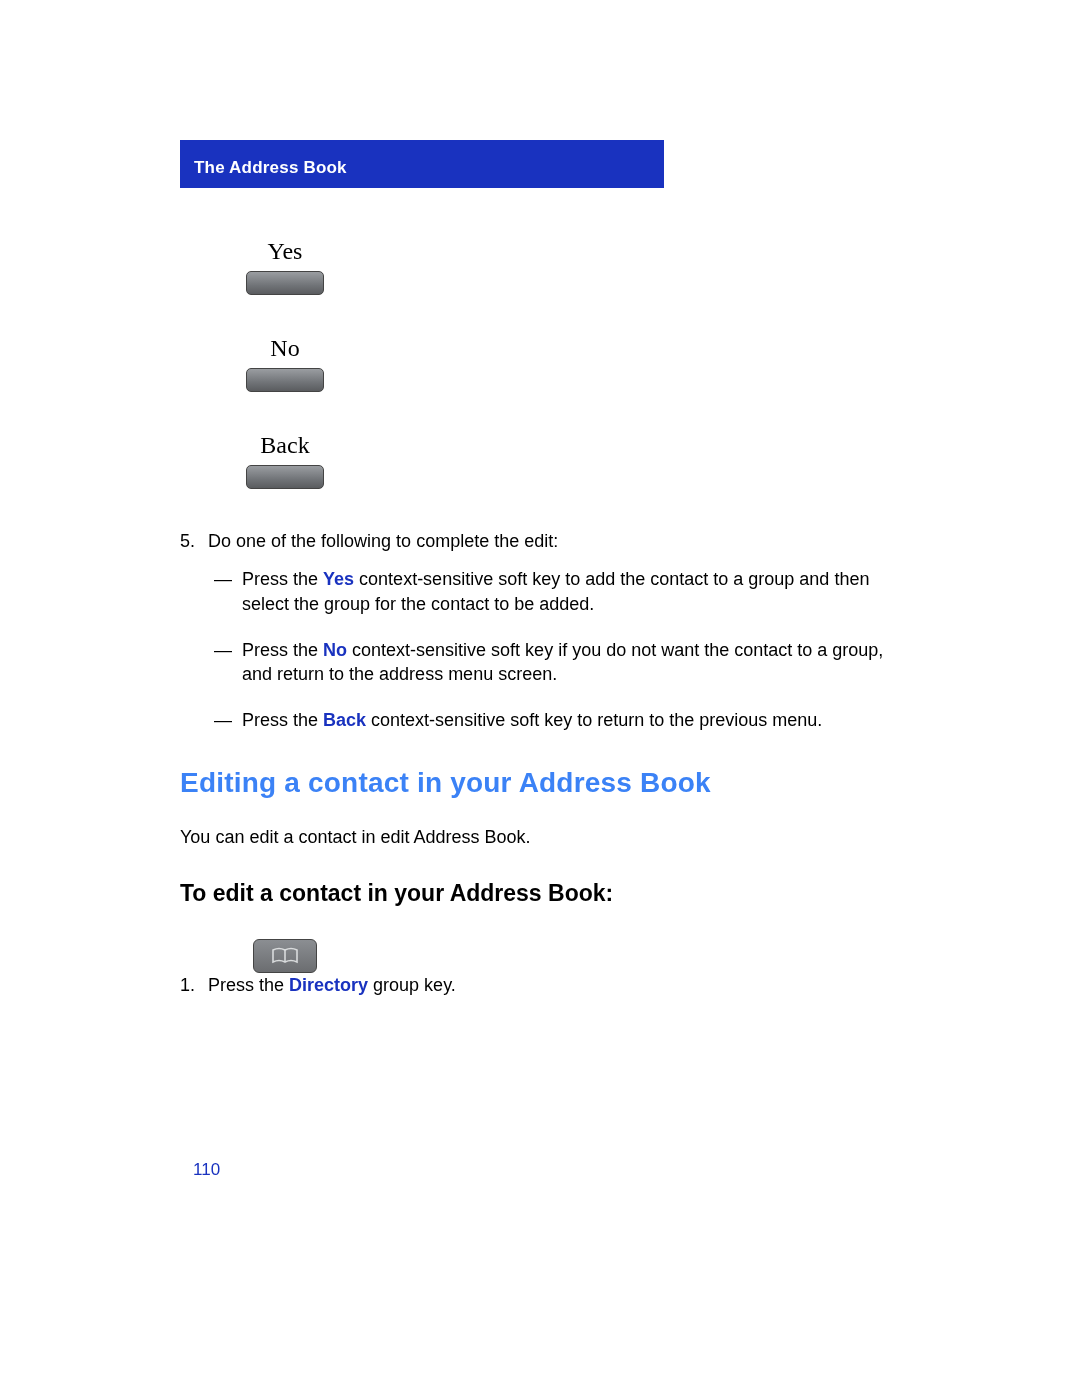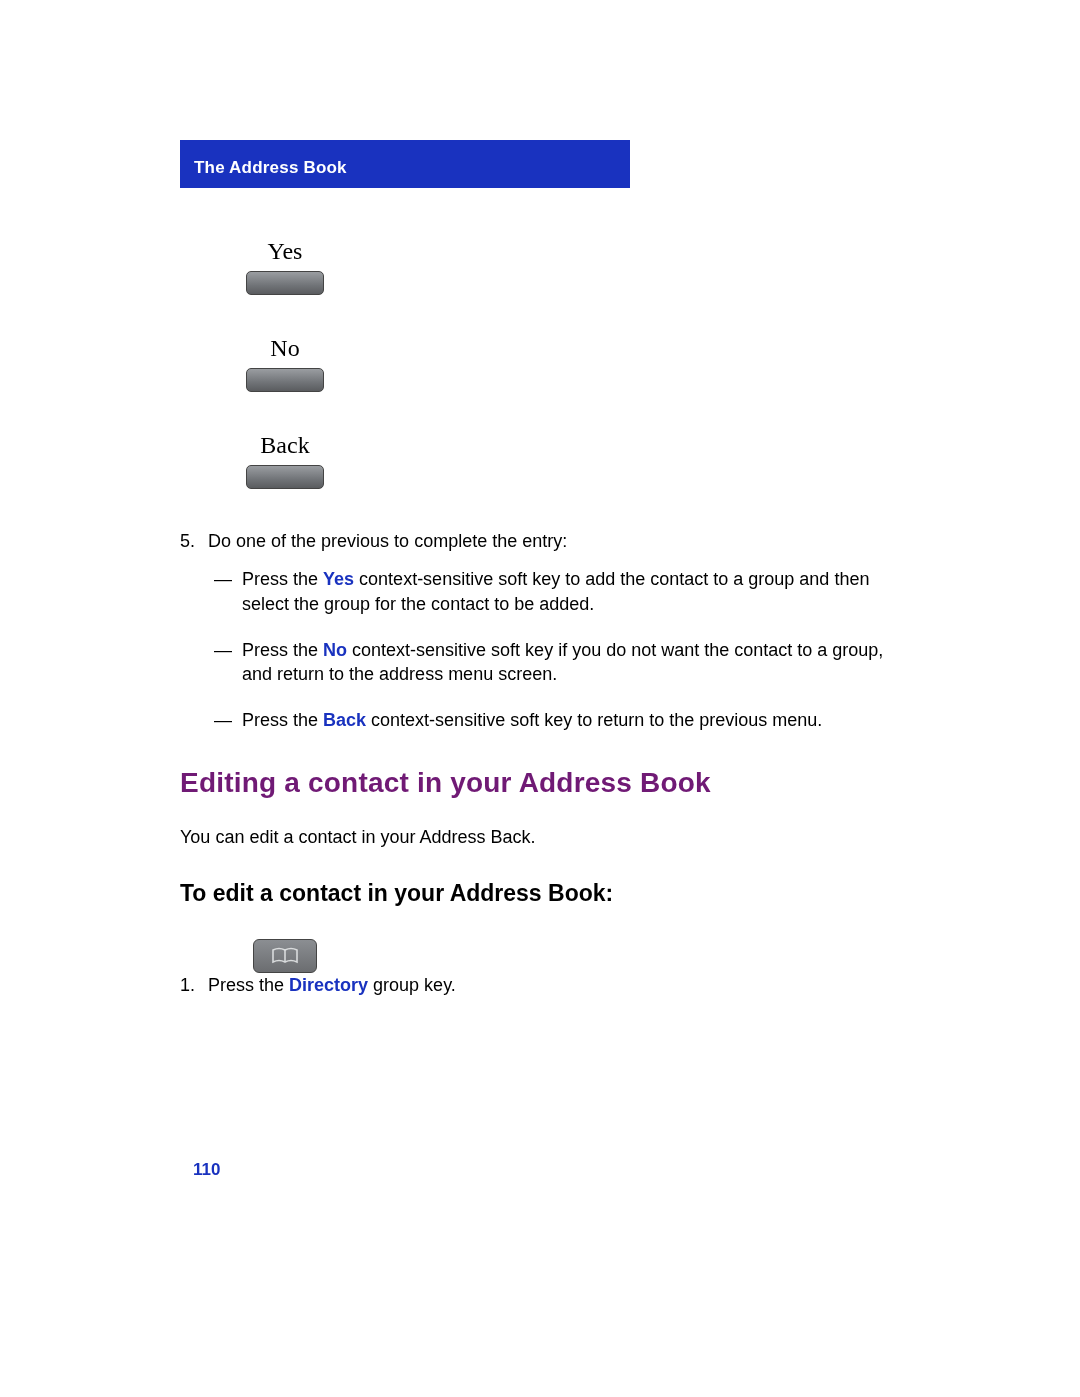--- a/index.html
+++ b/index.html
@@ -16,21 +16,21 @@
     left: 180px;
     top: 140px;
     width: 720px;
   }
   .header-bar {
     background: #1932bf;
     color: #fff;
     font-weight: bold;
     font-size: 17px;
     padding: 18px 14px 10px 14px;
-    width: 450px;
+    width: 484px;
     font-family: "Arial Black", Arial, sans-serif;
     letter-spacing: 0.2px;
   }
   .content {
     margin-top: 50px;
   }
   .row {
     display: flex;
     align-items: flex-start;
     margin-bottom: 32px;
@@ -95,21 +95,21 @@
     align-items: flex-start;
     margin-bottom: 22px;
   }
   .dash {
     width: 34px;
     flex-shrink: 0;
     padding-left: 6px;
   }
   .bold-blue { font-weight: bold; color: #1932bf; }
   .section-heading {
-    color: #701a75;
+    color: #3b82f6;
     font-weight: 900;
     font-size: 28px;
     margin-top: 34px;
     margin-bottom: 28px;
     font-family: "Arial Black", Arial, sans-serif;
     letter-spacing: 0.2px;
   }
   .intro {
     font-size: 18px;
     margin-bottom: 32px;
@@ -117,21 +117,21 @@
   .subhead {
     font-size: 23px;
     font-weight: bold;
     margin-bottom: 30px;
   }
   .footer-num {
     position: absolute;
     left: 193px;
     top: 1160px;
     color: #1932bf;
-    font-weight: 700;
+    font-weight: 400;
     font-size: 17px;
     font-family: "Arial Black", Arial, sans-serif;
   }
   .key-block { margin-bottom: 40px; }
 </style>
 </head>
 <body>
 
 <div class="page">
 
@@ -154,21 +154,21 @@
         <div class="key-block">
           <div class="key-label">Back</div>
           <div class="softkey"></div>
         </div>
       </div>
 
       <div class="text-col">
         <div class="step-line">
           <div class="step-num">5.</div>
           <div class="step-body">
-            <span>Do one of the previous to complete the entry:</span>
+            <span>Do one of the following to complete the edit:</span>
             <div class="sub-list">
               <div class="sub-item">
                 <div class="dash">—</div>
                 <div>
                   <span>Press the </span><span class="bold-blue">Yes</span><span> context-sensitive soft key to add the contact to a group and then select the group for the contact to be added.</span>
                 </div>
               </div>
               <div class="sub-item">
                 <div class="dash">—</div>
                 <div>
@@ -183,21 +183,21 @@
               </div>
             </div>
           </div>
         </div>
       </div>
     </div>
 
 
     <div class="section-heading">Editing a contact in your Address Book</div>
 
-    <div class="intro">You can edit a contact in your Address Back.</div>
+    <div class="intro">You can edit a contact in edit Address Book.</div>
 
     <div class="subhead">To edit a contact in your Address Book:</div>
 
     <div class="row">
       <div class="key-col" style="padding-top:2px;">
         <div class="fixedkey">
           <svg class="book-icon" viewBox="0 0 28 18">
             <path d="M2 3 C6 1 10 1 14 3 C18 1 22 1 26 3 L26 15 C22 13 18 13 14 15 C10 13 6 13 2 15 Z"></path>
             <line x1="14" y1="3" x2="14" y2="15"></line>
           </svg>

